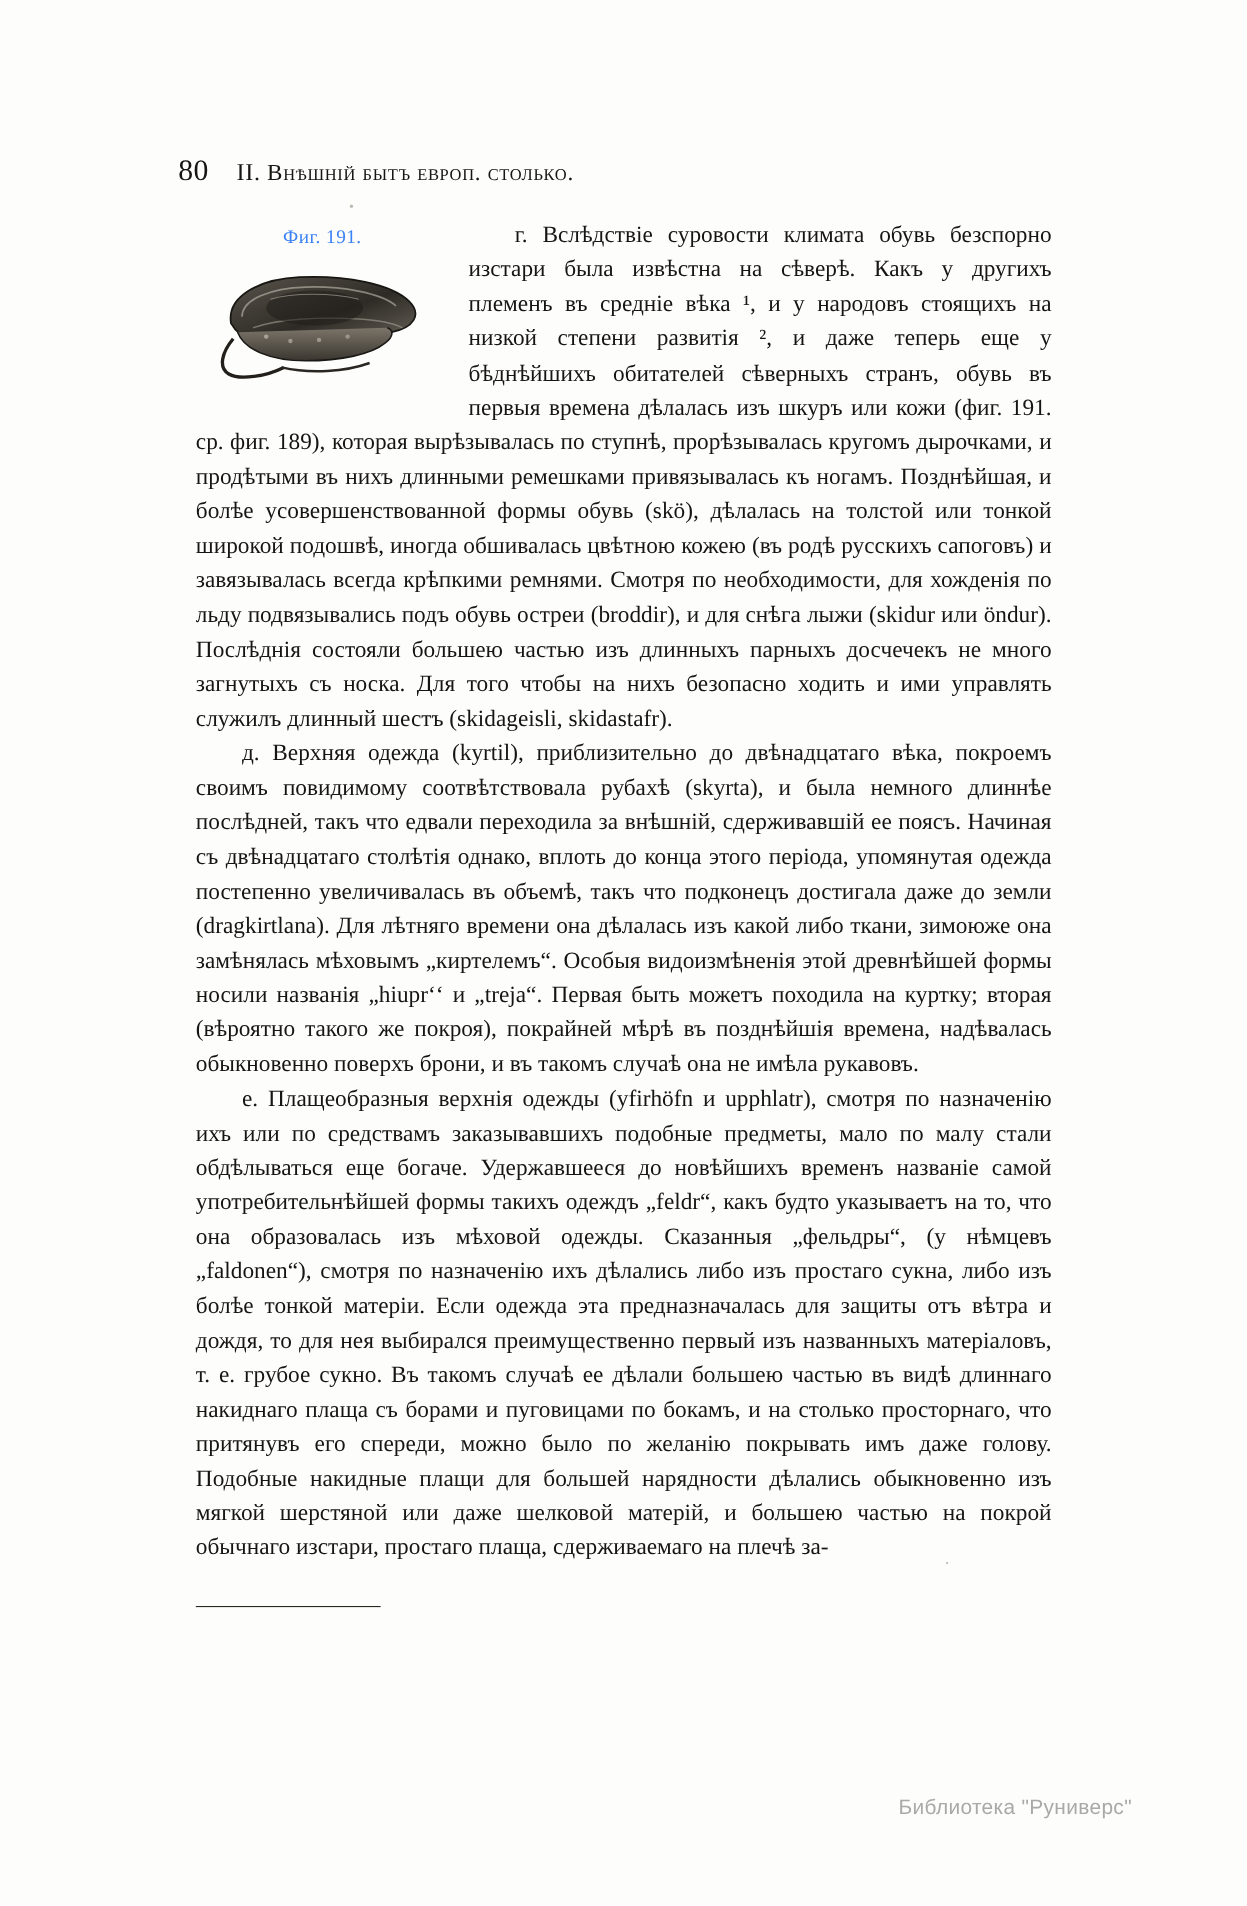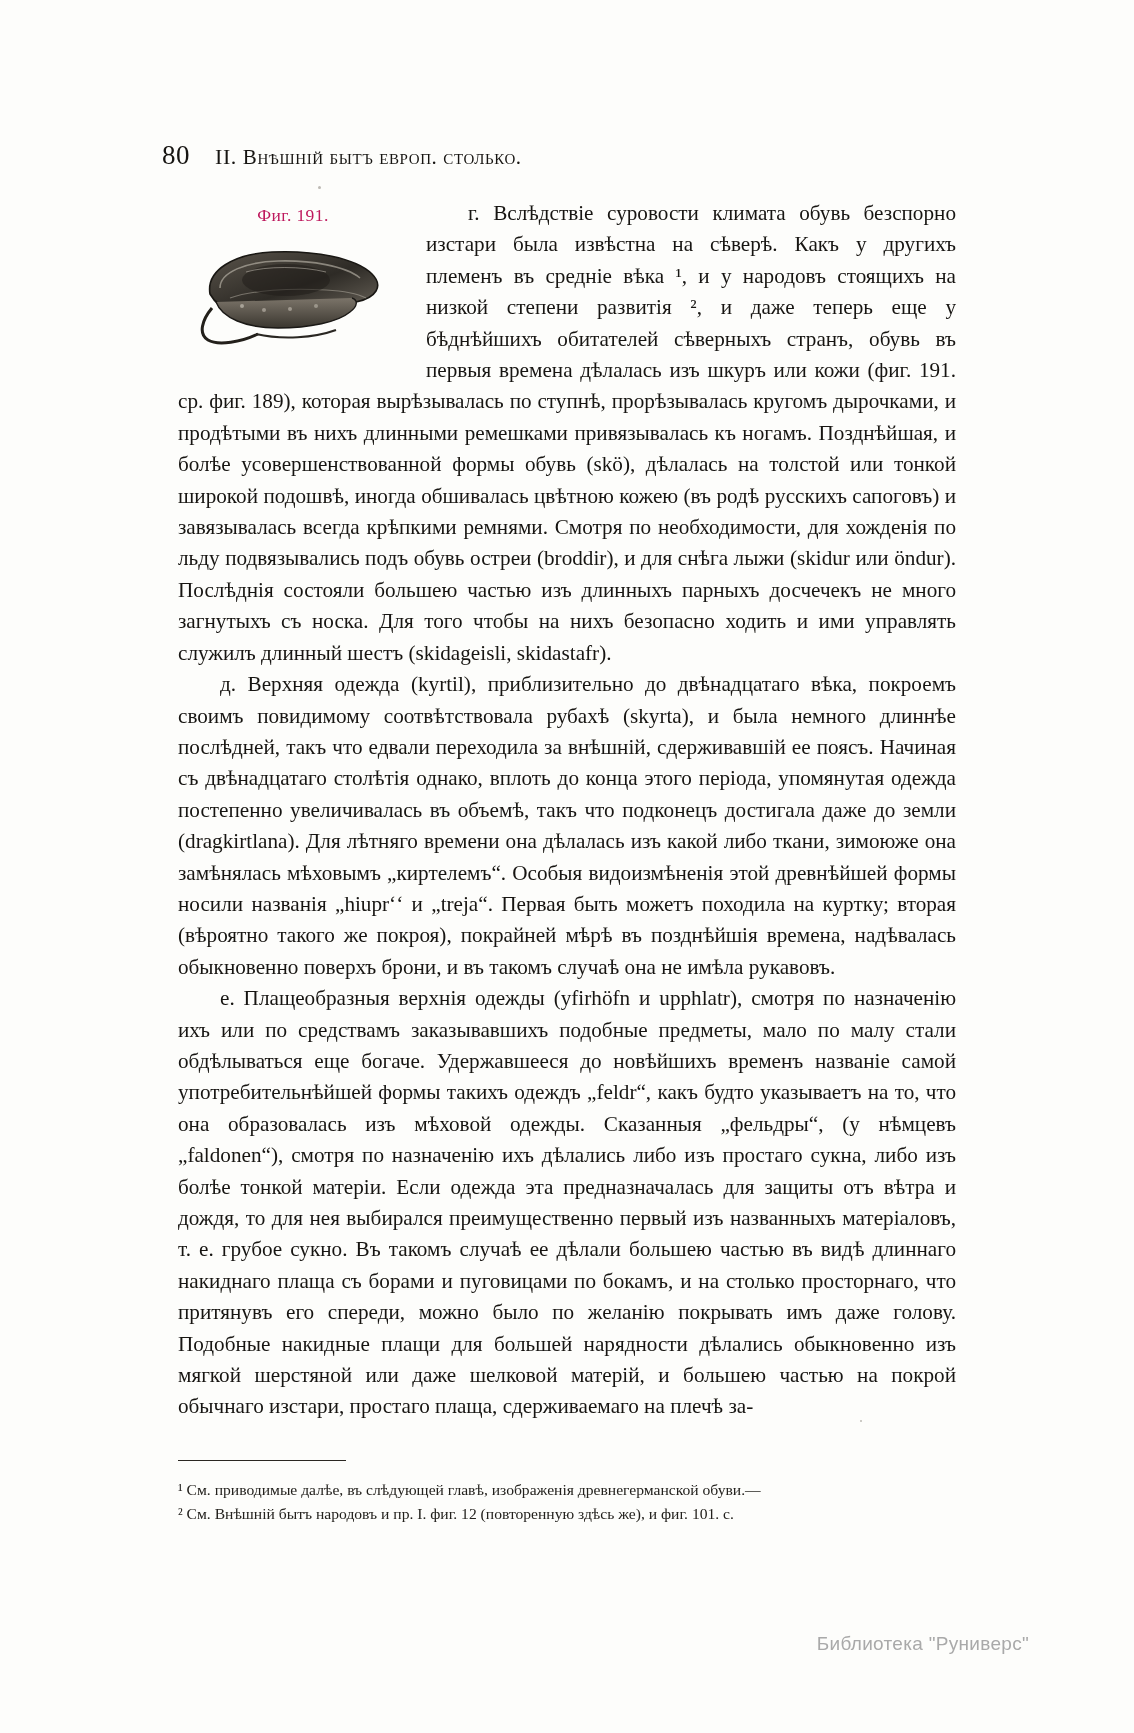--- a/index.html
+++ b/index.html
@@ -65,21 +65,21 @@
   .figure-block {
     float: left;
     width: 230px;
     margin: 2px 18px 4px 0;
     text-align: center;
   }
   .fig-caption {
     font-size: 17.5px;
     letter-spacing: 0.4px;
     margin-bottom: 5px;
-    color: #be185d;
+    color: #3b82f6;
   }
   .fig-img {
     width: 215px;
     height: 118px;
     margin: 0 auto;
     position: relative;
   }
   .rule {
     position: absolute;
     left: 178px;
@@ -160,22 +160,18 @@
       </div>
     </div>
 
     <p class="indent">г. Вслѣдствіе суровости климата обувь безспорно изстари была извѣстна на сѣверѣ. Какъ у другихъ племенъ въ среднie вѣка ¹, и у народовъ стоящихъ на низкой степени развитія ², и даже теперь еще у бѣднѣйшихъ обитателей сѣверныхъ странъ, обувь въ первыя времена дѣлалась изъ шкуръ или кожи (фиг. 191. ср. фиг. 189), которая вырѣзывалась по ступнѣ, прорѣзывалась кругомъ дырочками, и продѣтыми въ нихъ длинными ремешками привязывалась къ ногамъ. Позднѣйшая, и болѣе усовершенствованной формы обувь (skö), дѣлалась на толстой или тонкой широкой подошвѣ, иногда обшивалась цвѣтною кожею (въ родѣ русскихъ сапоговъ) и завязывалась всегда крѣпкими ремнями. Смотря по необходимости, для хожденія по льду подвязывались подъ обувь остреи (broddir), и для снѣга лыжи (skidur или öndur). Послѣднія состояли большею частью изъ длинныхъ парныхъ досчечекъ не много загнутыхъ съ носка. Для того чтобы на нихъ безопасно ходить и ими управлять служилъ длинный шестъ (skidageisli, skidastafr).</p>
     <p class="indent">д. Верхняя одежда (kyrtil), приблизительно до двѣнадцатаго вѣка, покроемъ своимъ повидимому соотвѣтствовала рубахѣ (skyrta), и была немного длиннѣе послѣдней, такъ что едвали переходила за внѣшній, сдерживавшій ее поясъ. Начиная съ двѣнадцатаго столѣтія однако, вплоть до конца этого періода, упомянутая одежда постепенно увеличивалась въ объемѣ, такъ что подконецъ достигала даже до земли (dragkirtlana). Для лѣтняго времени она дѣлалась изъ какой либо ткани, зимоюже она замѣнялась мѣховымъ „киртелемъ“. Особыя видоизмѣненія этой древнѣйшей формы носили названія „hiuprʻʻ и „treja“. Первая быть можетъ походила на куртку; вторая (вѣроятно такого же покроя), покрайней мѣрѣ въ позднѣйшія времена, надѣвалась обыкновенно поверхъ брони, и въ такомъ случаѣ она не имѣла рукавовъ.</p>
     <p class="indent">е. Плащеобразныя верхнія одежды (yfirhöfn и upphlatr), смотря по назначенію ихъ или по средствамъ заказывавшихъ подобные предметы, мало по малу стали обдѣлываться еще богаче. Удержавшееся до новѣйшихъ временъ названіе самой употребительнѣйшей формы такихъ одеждъ „feldr“, какъ будто указываетъ на то, что она образовалась изъ мѣховой одежды. Сказанныя „фельдры“, (у нѣмцевъ „faldonen“), смотря по назначенію ихъ дѣлались либо изъ простаго сукна, либо изъ болѣе тонкой матеріи. Если одежда эта предназначалась для защиты отъ вѣтра и дождя, то для нея выбирался преимущественно первый изъ названныхъ матеріаловъ, т. е. грубое сукно. Въ такомъ случаѣ ее дѣлали большею частью въ видѣ длиннаго накиднаго плаща съ борами и пуговицами по бокамъ, и на столько просторнаго, что притянувъ его спереди, можно было по желанію покрывать имъ даже голову. Подобные накидные плащи для большей нарядности дѣлались обыкновенно изъ мягкой шерстяной или даже шелковой матерій, и большею частью на покрой обычнаго изстари, простаго плаща, сдерживаемаго на плечѣ за-</p>
   </div>
 
   <div class="rule"></div>
 
-  <div class="footnotes">
-    <div class="fn">¹ См. приводимые далѣе, въ слѣдующей главѣ, изображенія древнегерманской обуви.—</div>
-    <div class="fn">² См. Внѣшній бытъ народовъ и пр. I. фиг. 12 (повторенную здѣсь же), и фиг. 101. с.</div>
-  </div>
 
   <div class="watermark">Библиотека "Руниверс"</div>
 
   <div class="speck" style="left:318px;top:186px;width:3px;height:3px;"></div>
   <div class="speck" style="left:860px;top:1420px;width:2px;height:2px;"></div>
 </div>
 
 </body></html>

